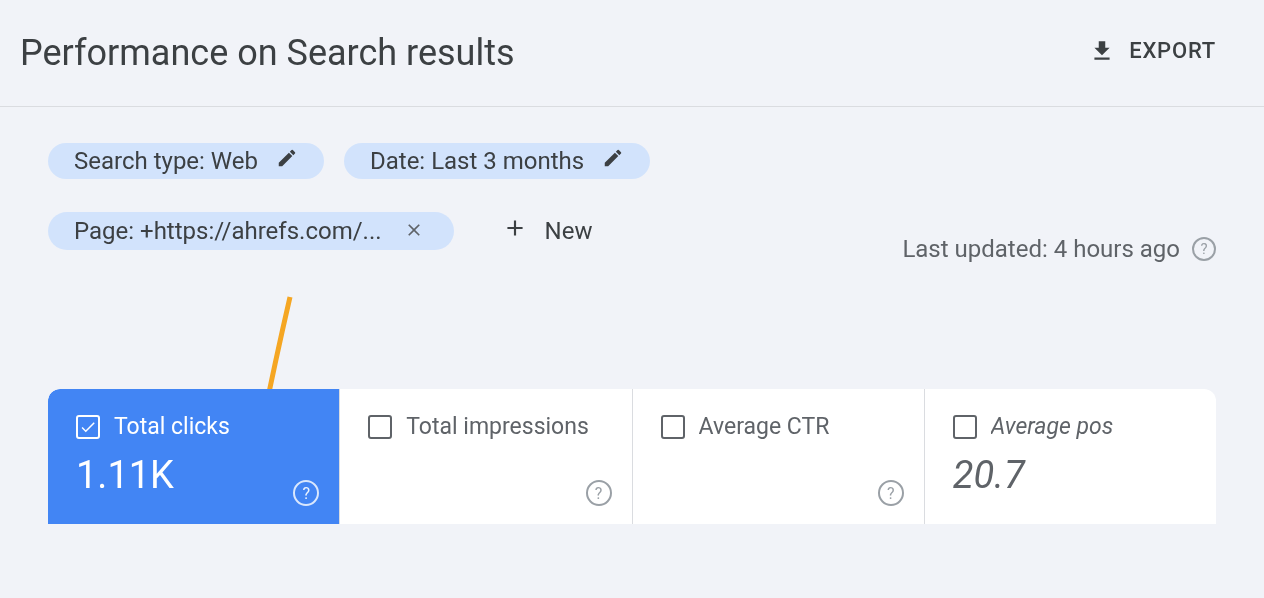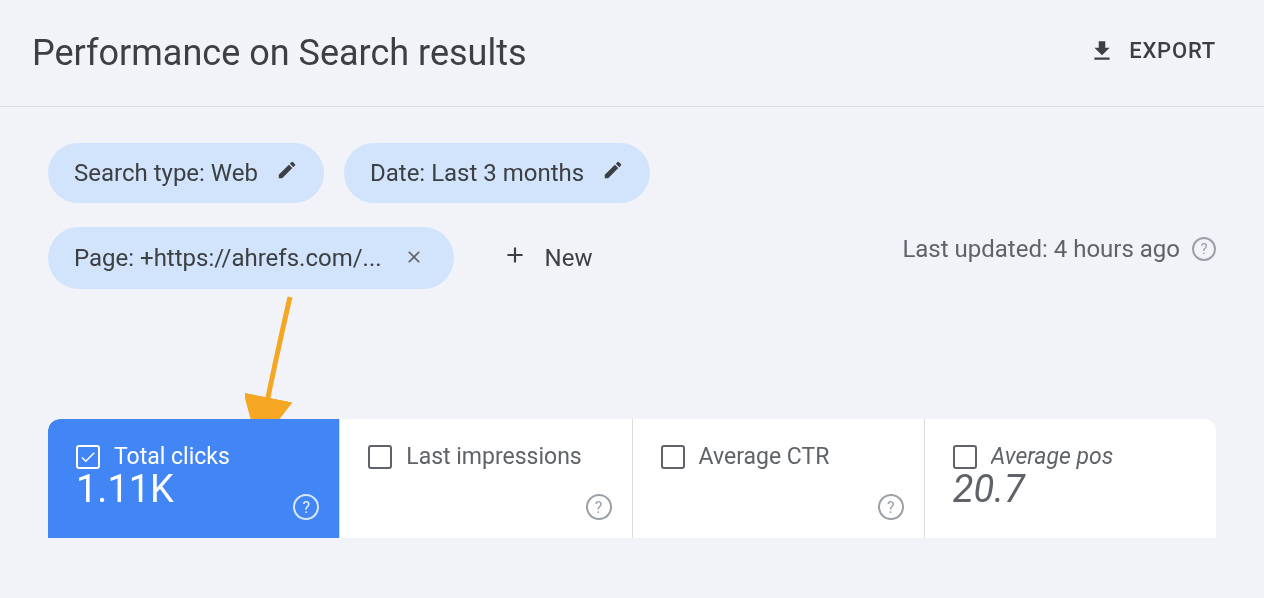--- a/index.html
+++ b/index.html
@@ -7,21 +7,21 @@
       font-family: 'Google Sans', Roboto, Arial, sans-serif;
       background: #f1f3f8;
       width: 1264px;
       height: 598px;
       overflow: hidden;
     }
     .header {
       display: flex;
       justify-content: space-between;
       align-items: center;
-      padding: 32px 48px 32px 32px;
+      padding: 32px 48px 32px 20px;
       border-bottom: 1px solid #dadce0;
     }
     .page-title {
       font-size: 36px;
       font-weight: 400;
       color: #3c4043;
     }
     .export-btn {
       display: flex;
       align-items: flex-start;
@@ -42,21 +42,21 @@
       gap: 20px;
       align-items: center;
       margin-bottom: 24px;
     }
     .filter-chip {
       display: inline-flex;
       align-items: center;
       gap: 18px;
       background: #d2e3fc;
       color: #3c4043;
-      padding: 16px 26px;
+      padding: 4px 26px;
       border-radius: 999px;
       font-size: 24px;
       cursor: pointer;
     }
     .filter-chip .close-btn {
       font-size: 26px;
       color: #5f6368;
       padding: 0 4px;
       cursor: pointer;
     }
@@ -109,20 +109,21 @@
     .metric-card:last-child { border-right: none; font-style: italic; }
     .metric-card.active {
       background: #4285f4;
       color: #fff;
       border-top-left-radius: 12px;
     }
     .metric-header {
       display: flex;
       align-items: center;
       gap: 14px;
+      margin-bottom: 16px;
     }
     .checkbox {
       width: 24px;
       height: 24px;
       border: 2.5px solid #5f6368;
       border-radius: 3px;
       display: inline-flex;
       align-items: center;
       justify-content: center;
       flex-shrink: 0;
@@ -249,21 +250,21 @@
       </span>
       <span class="metric-label">Total clicks</span>
     </div>
     <div class="metric-value">1.11K</div>
     <span class="metric-help">?</span>
   </div>
 
   <div class="metric-card">
     <div class="metric-header">
       <span class="checkbox"></span>
-      <span class="metric-label">Last impressions</span>
+      <span class="metric-label">Total impressions</span>
     </div>
     <span class="metric-help">?</span>
   </div>
 
   <div class="metric-card">
     <div class="metric-header">
       <span class="checkbox"></span>
       <span class="metric-label">Average CTR</span>
     </div>
     <span class="metric-help">?</span>

